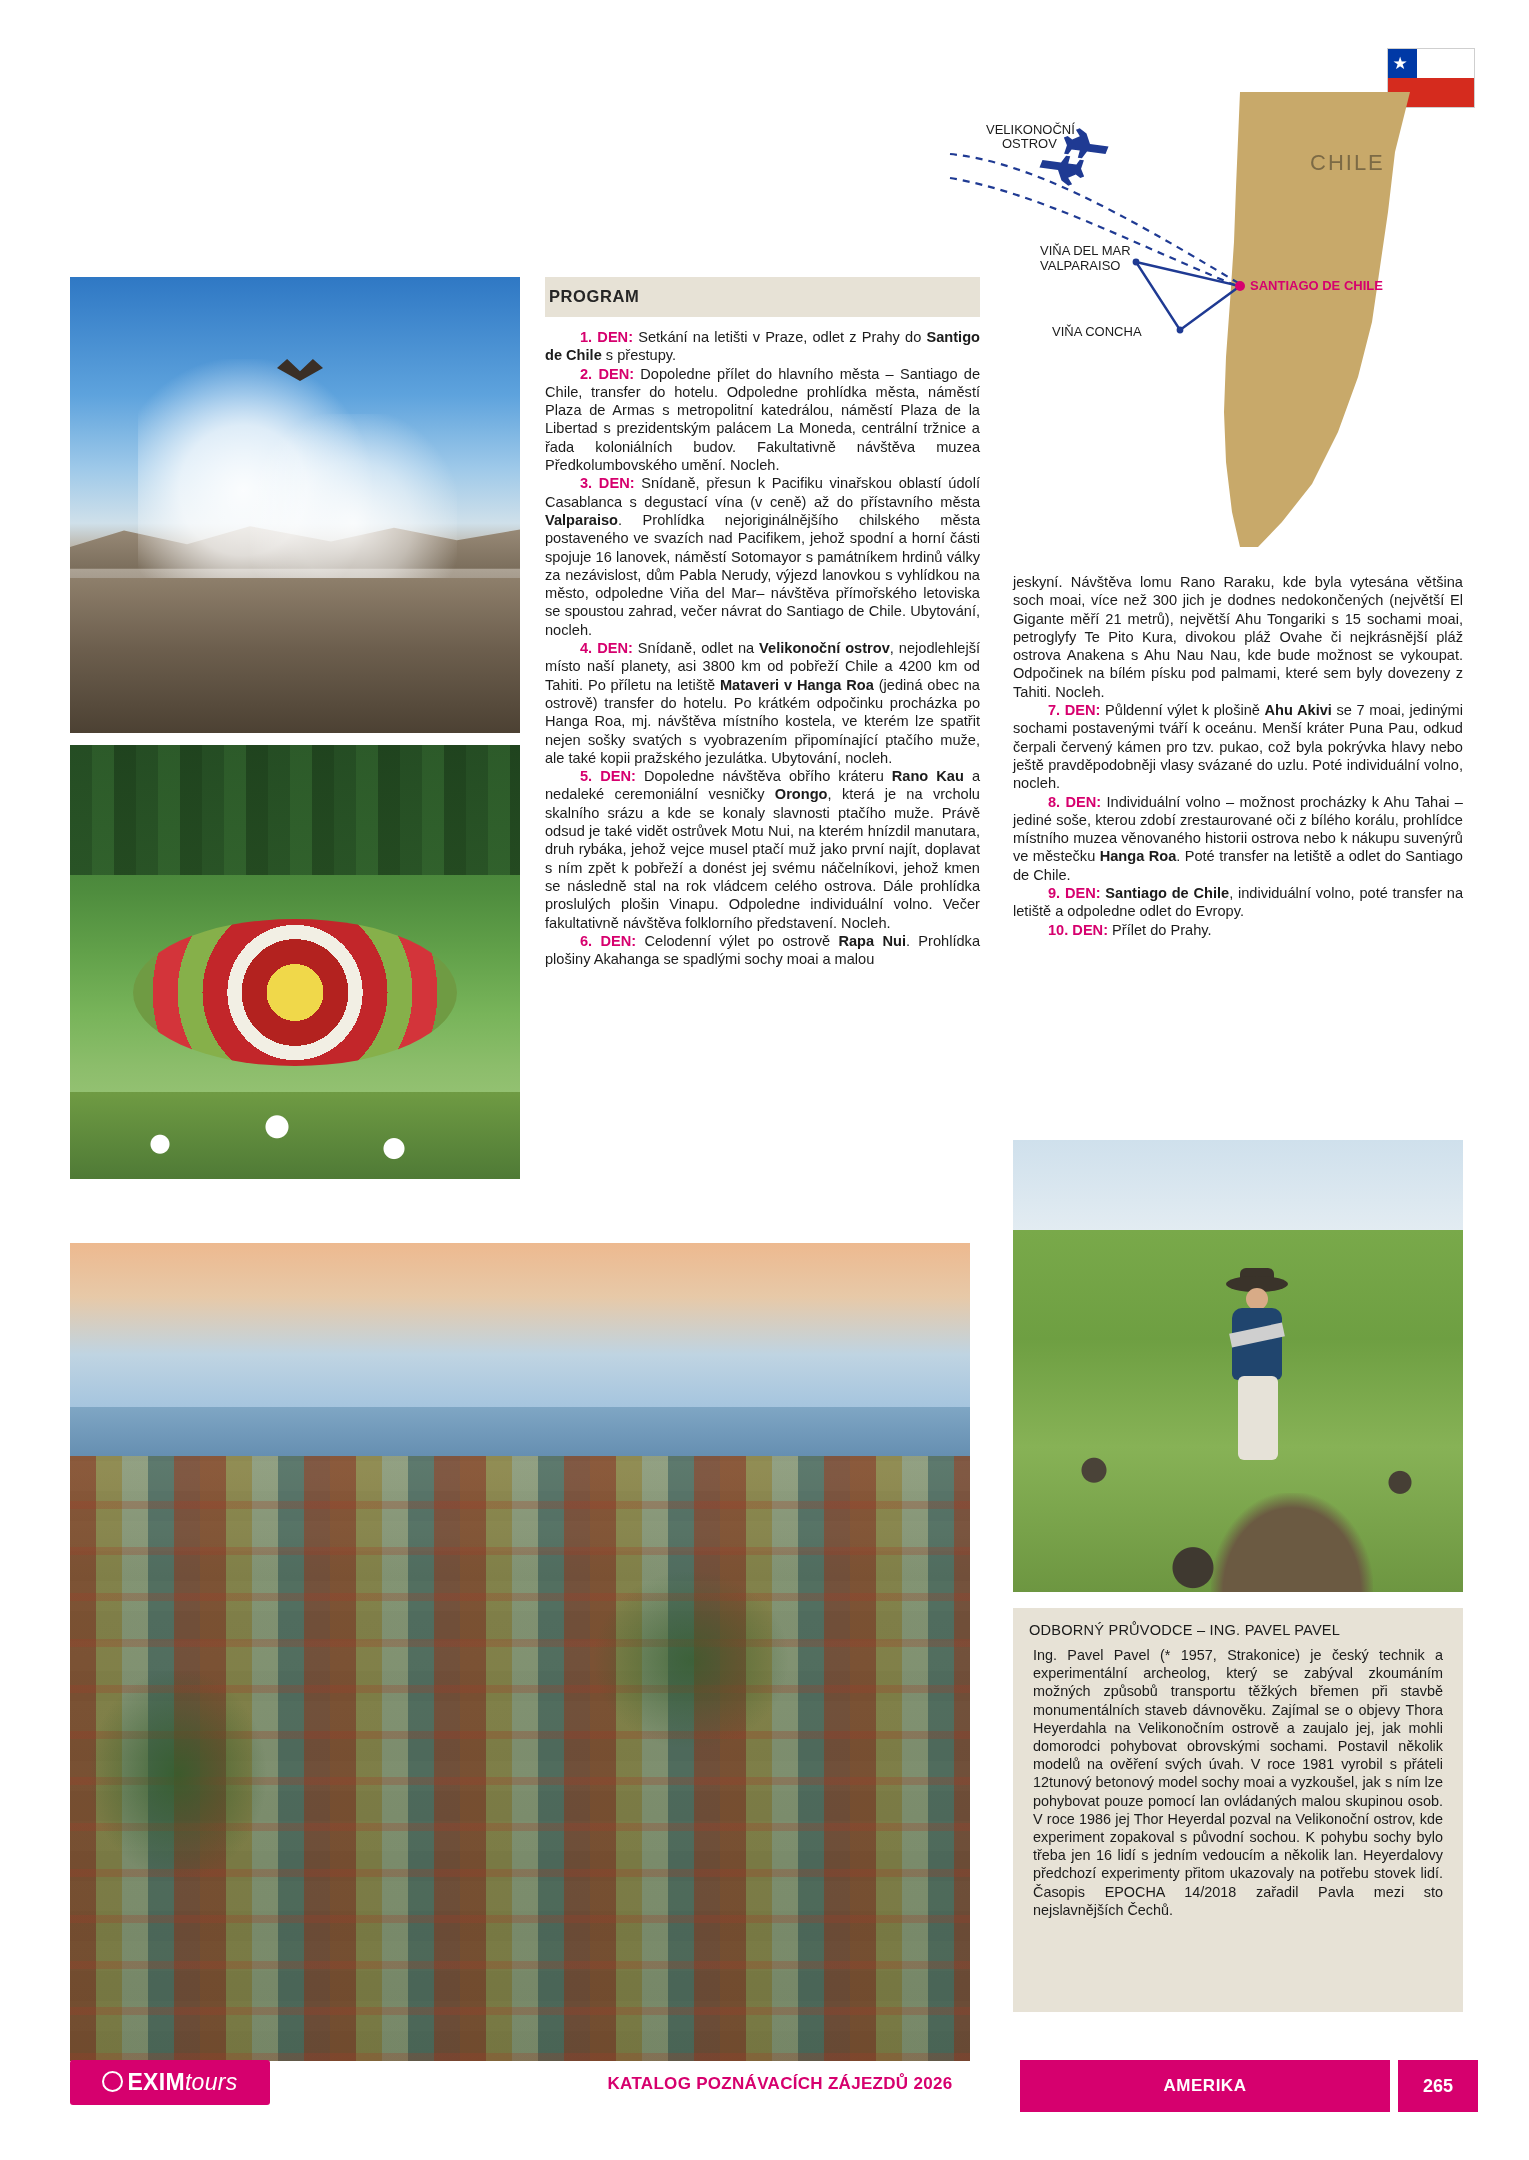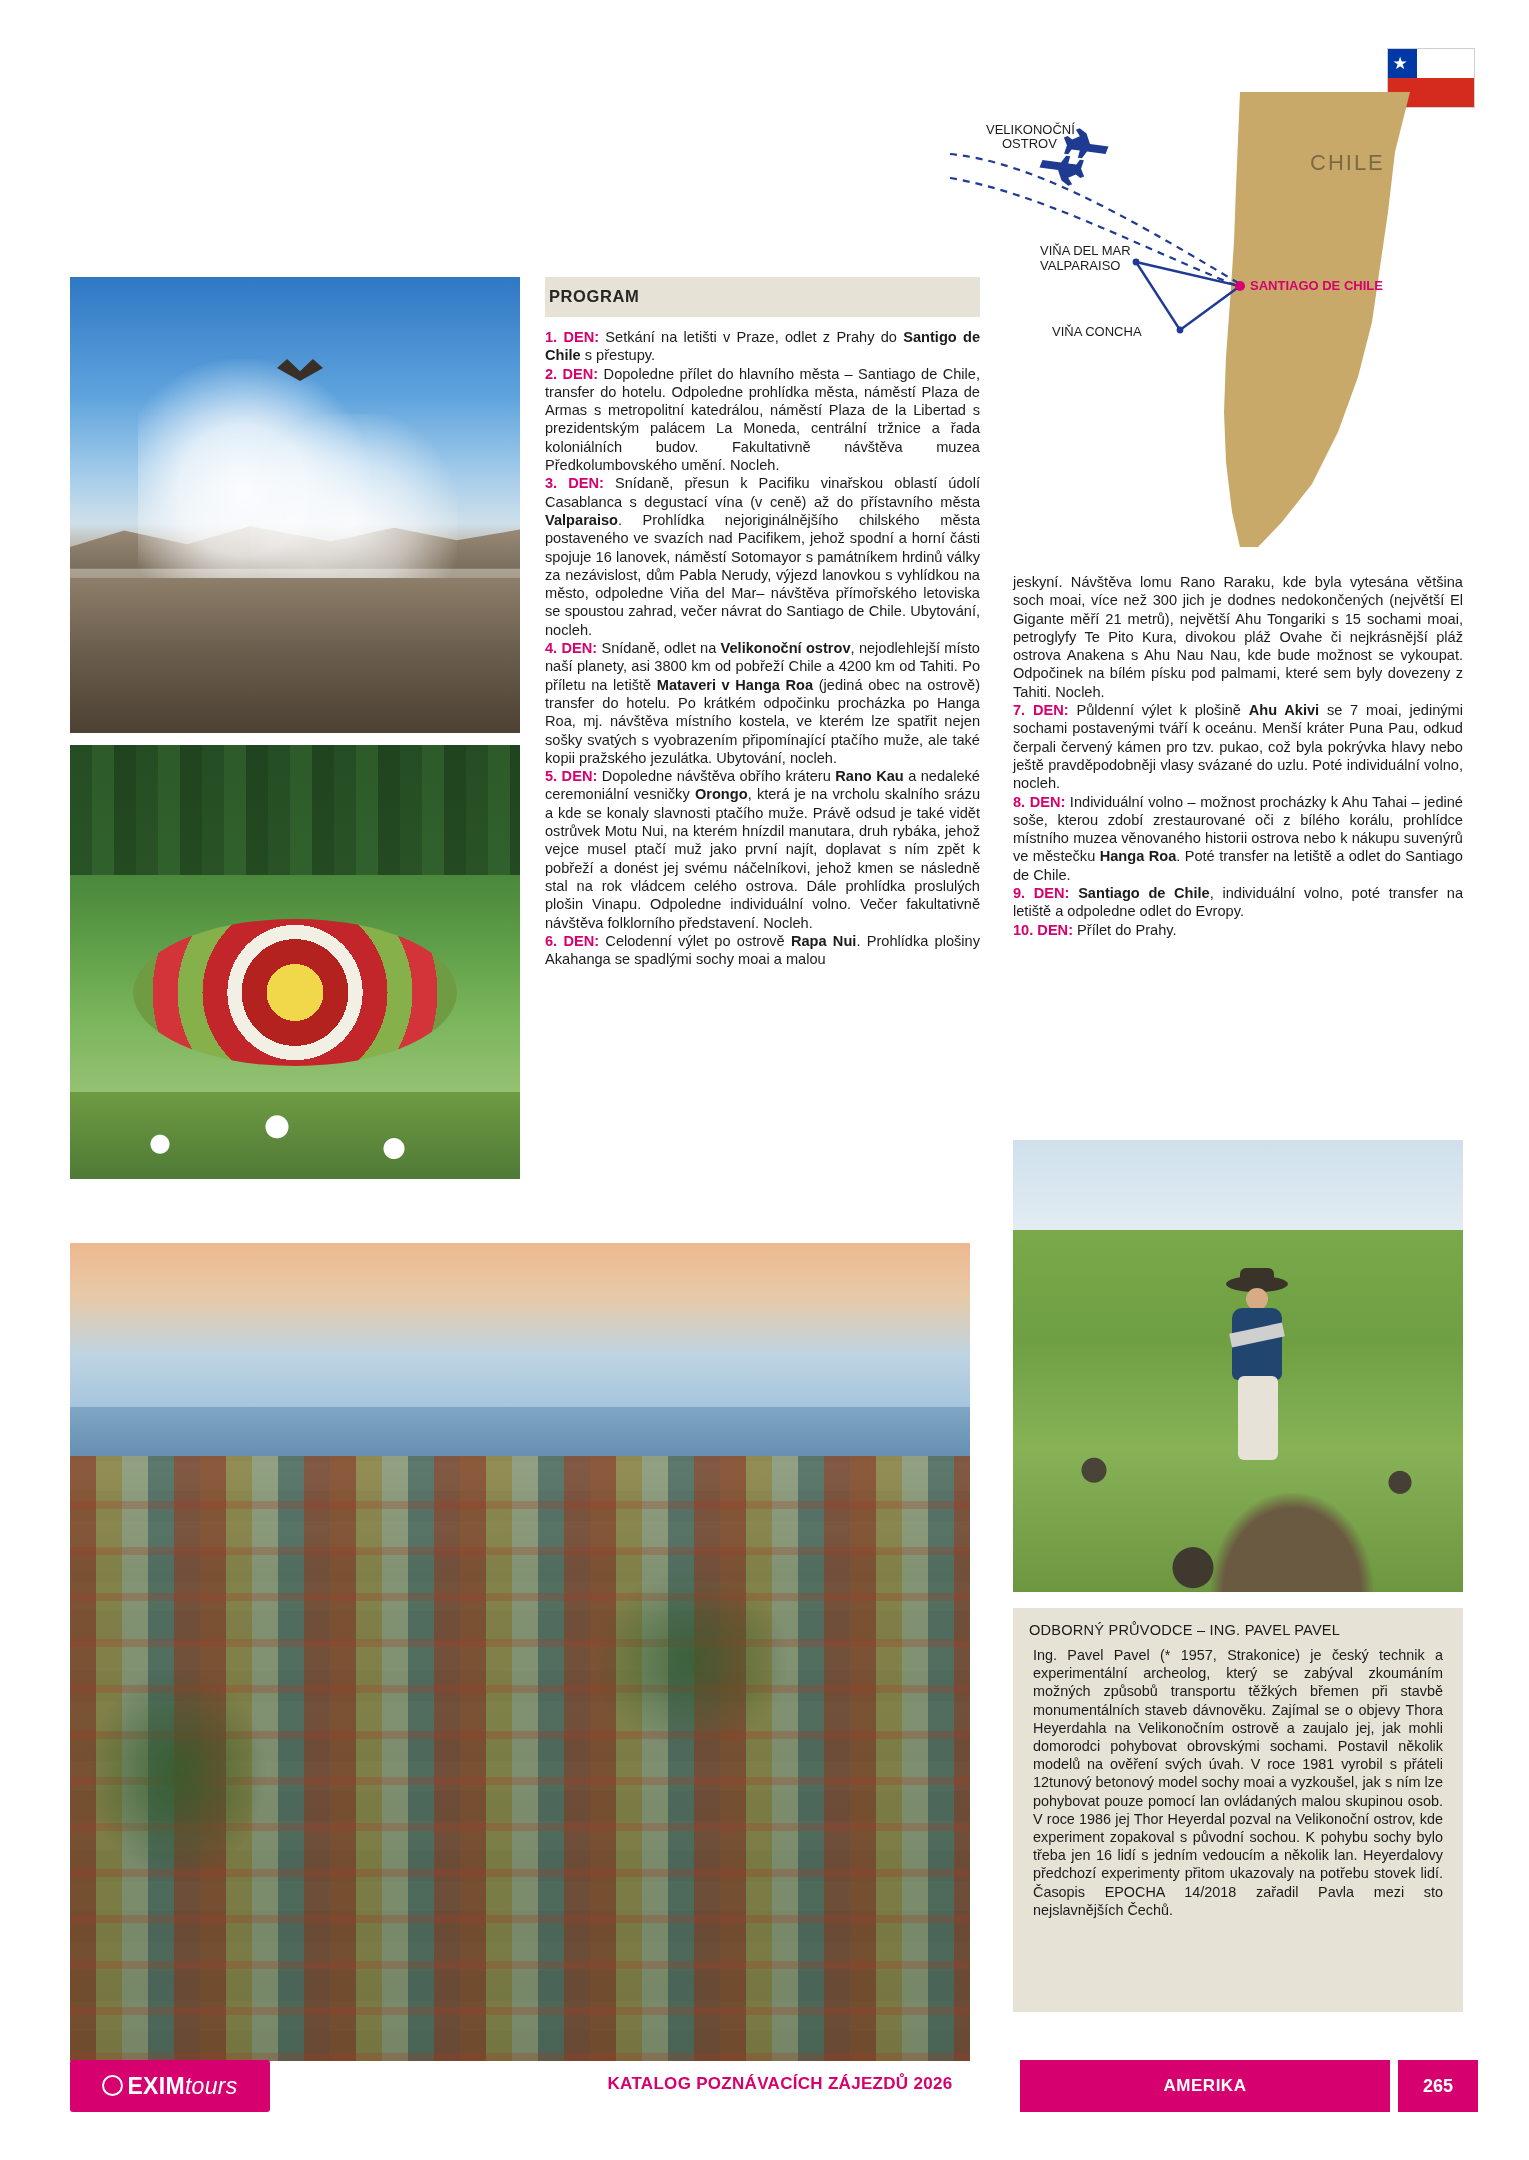--- a/index.html
+++ b/index.html
@@ -94,36 +94,36 @@
     display:block;padding:10px 0 0 4px;font-size:16.5px;font-weight:700;letter-spacing:.6px;color:#262626;
   }
   .col-left{
     position:absolute;left:545px;top:328px;width:435px;
     font-size:14.6px;line-height:18.3px;text-align:justify;color:#1b1b1b;
   }
   .col-right{
     position:absolute;left:1013px;top:573px;width:450px;
     font-size:14.6px;line-height:18.3px;text-align:justify;color:#1b1b1b;
   }
-  .day{color:#d6006e;font-weight:700;}
+  .day{color:#d6006e;font-weight:700;margin-left:35px;}
   b{font-weight:700;}
 
   
   .guide-box{
     position:absolute;left:1013px;top:1608px;width:450px;height:404px;
     background:#e7e2d6;
   }
   .guide-box h3{
     margin:0;padding:14px 16px 4px 16px;font-size:14.6px;font-weight:400;letter-spacing:.2px;color:#1b1b1b;
   }
   .guide-box p{
     margin:4px;padding:0 16px 10px 16px;font-size:14.4px;line-height:18.2px;text-align:justify;color:#1b1b1b;
   }
   .logo{
-    position:absolute;left:70px;top:2060px;width:200px;height:52px;background:#d6006e;border-radius:3px;
+    position:absolute;left:70px;top:2060px;width:200px;height:45px;background:#d6006e;border-radius:3px;
     display:flex;align-items:center;justify-content:center;
   }
   .logo .lt{color:#ffffff;font-size:23px;font-weight:700;letter-spacing:.3px;}
   .logo .lt i{font-style:italic;font-weight:400;}
   .logo .globe{
     display:inline-block;width:17px;height:17px;border:2px solid #fff;border-radius:50%;margin-right:4px;
     position:relative;top:2px;
   }
   .footer-center{
     position:absolute;left:460px;top:2074px;width:640px;text-align:center;

